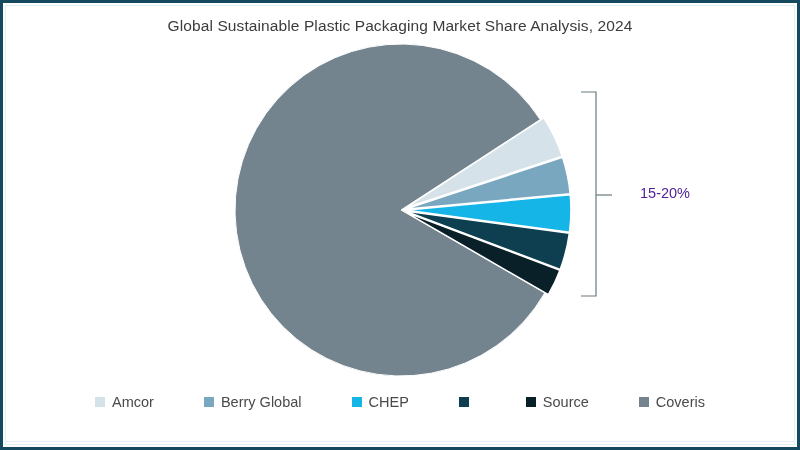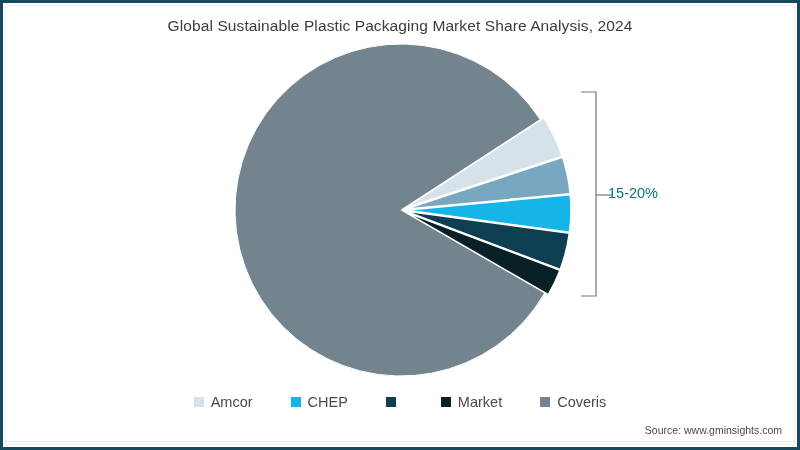--- a/index.html
+++ b/index.html
@@ -51,36 +51,36 @@
   }
   #pie-wrap {
     position: absolute;
     left: 0;
     top: 0;
     width: 800px;
     height: 450px;
   }
   #bracket-label {
     position: absolute;
-    left: 608px;
+    left: 640px;
     top: 185px;
     font-size: 14.5px;
-    color: #0f766e;
+    color: #4c1d95;
     white-space: nowrap;
   }
   #legend {
     position: absolute;
     left: 0;
     top: 394px;
     width: 800px;
     display: flex;
     flex-direction: row;
     align-items: center;
     justify-content: center;
-    gap: 4px;
+    gap: 16px;
   }
   .legend-item {
     display: flex;
     flex-direction: row;
     align-items: center;
     margin: 0 17px;
     white-space: nowrap;
   }
   .legend-swatch {
     width: 10px;
@@ -136,31 +136,34 @@
   </div>
 
   <div id="bracket-label">15-20%</div>
 
   <div id="legend">
       <div class="legend-item">
         <span class="legend-swatch" style="background: rgb(213, 226, 234);"></span>
         <span class="legend-label">Amcor</span>
       </div>
       <div class="legend-item">
+        <span class="legend-swatch" style="background: rgb(121, 167, 192);"></span>
+        <span class="legend-label">Berry Global</span>
+      </div>
+      <div class="legend-item">
         <span class="legend-swatch" style="background: rgb(22, 181, 232);"></span>
         <span class="legend-label">CHEP</span>
       </div>
       <div class="legend-item">
         <span class="legend-swatch" style="background: rgb(13, 63, 80);"></span>
       </div>
       <div class="legend-item">
         <span class="legend-swatch" style="background: rgb(10, 32, 41);"></span>
-        <span class="legend-label">Market</span>
+        <span class="legend-label">Source</span>
       </div>
       <div class="legend-item">
         <span class="legend-swatch" style="background: rgb(116, 132, 143);"></span>
         <span class="legend-label">Coveris</span>
       </div>
     </div>
 
   <div id="footer-rule"></div>
-  <div id="source">Source: www.gminsights.com</div>
 </div>
 
 </body></html>

